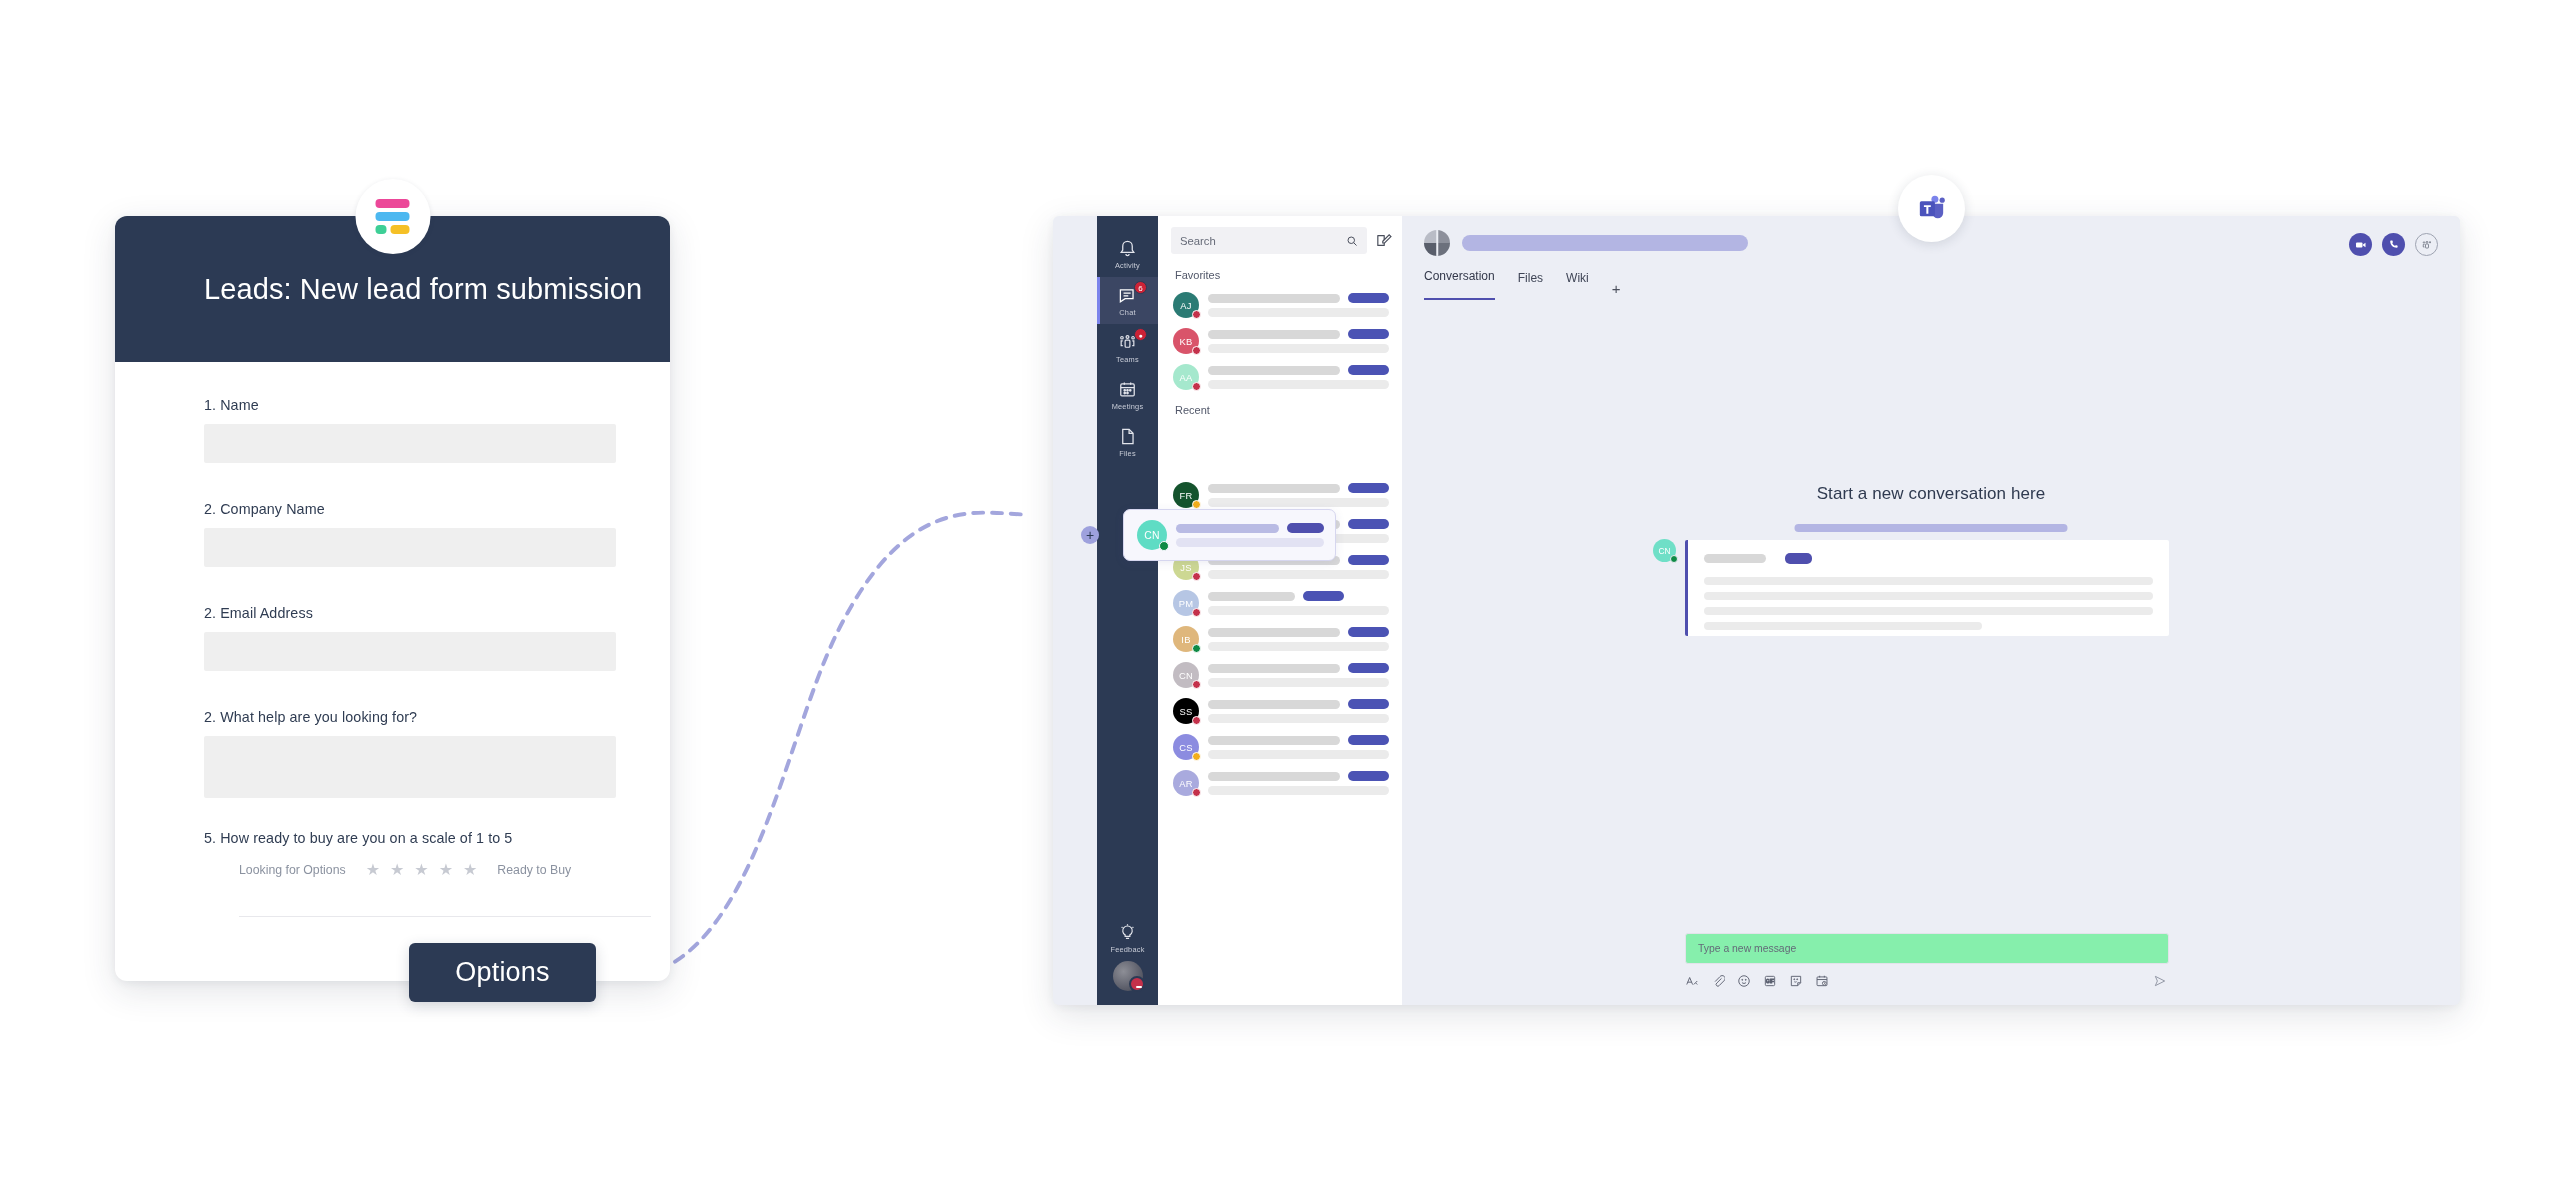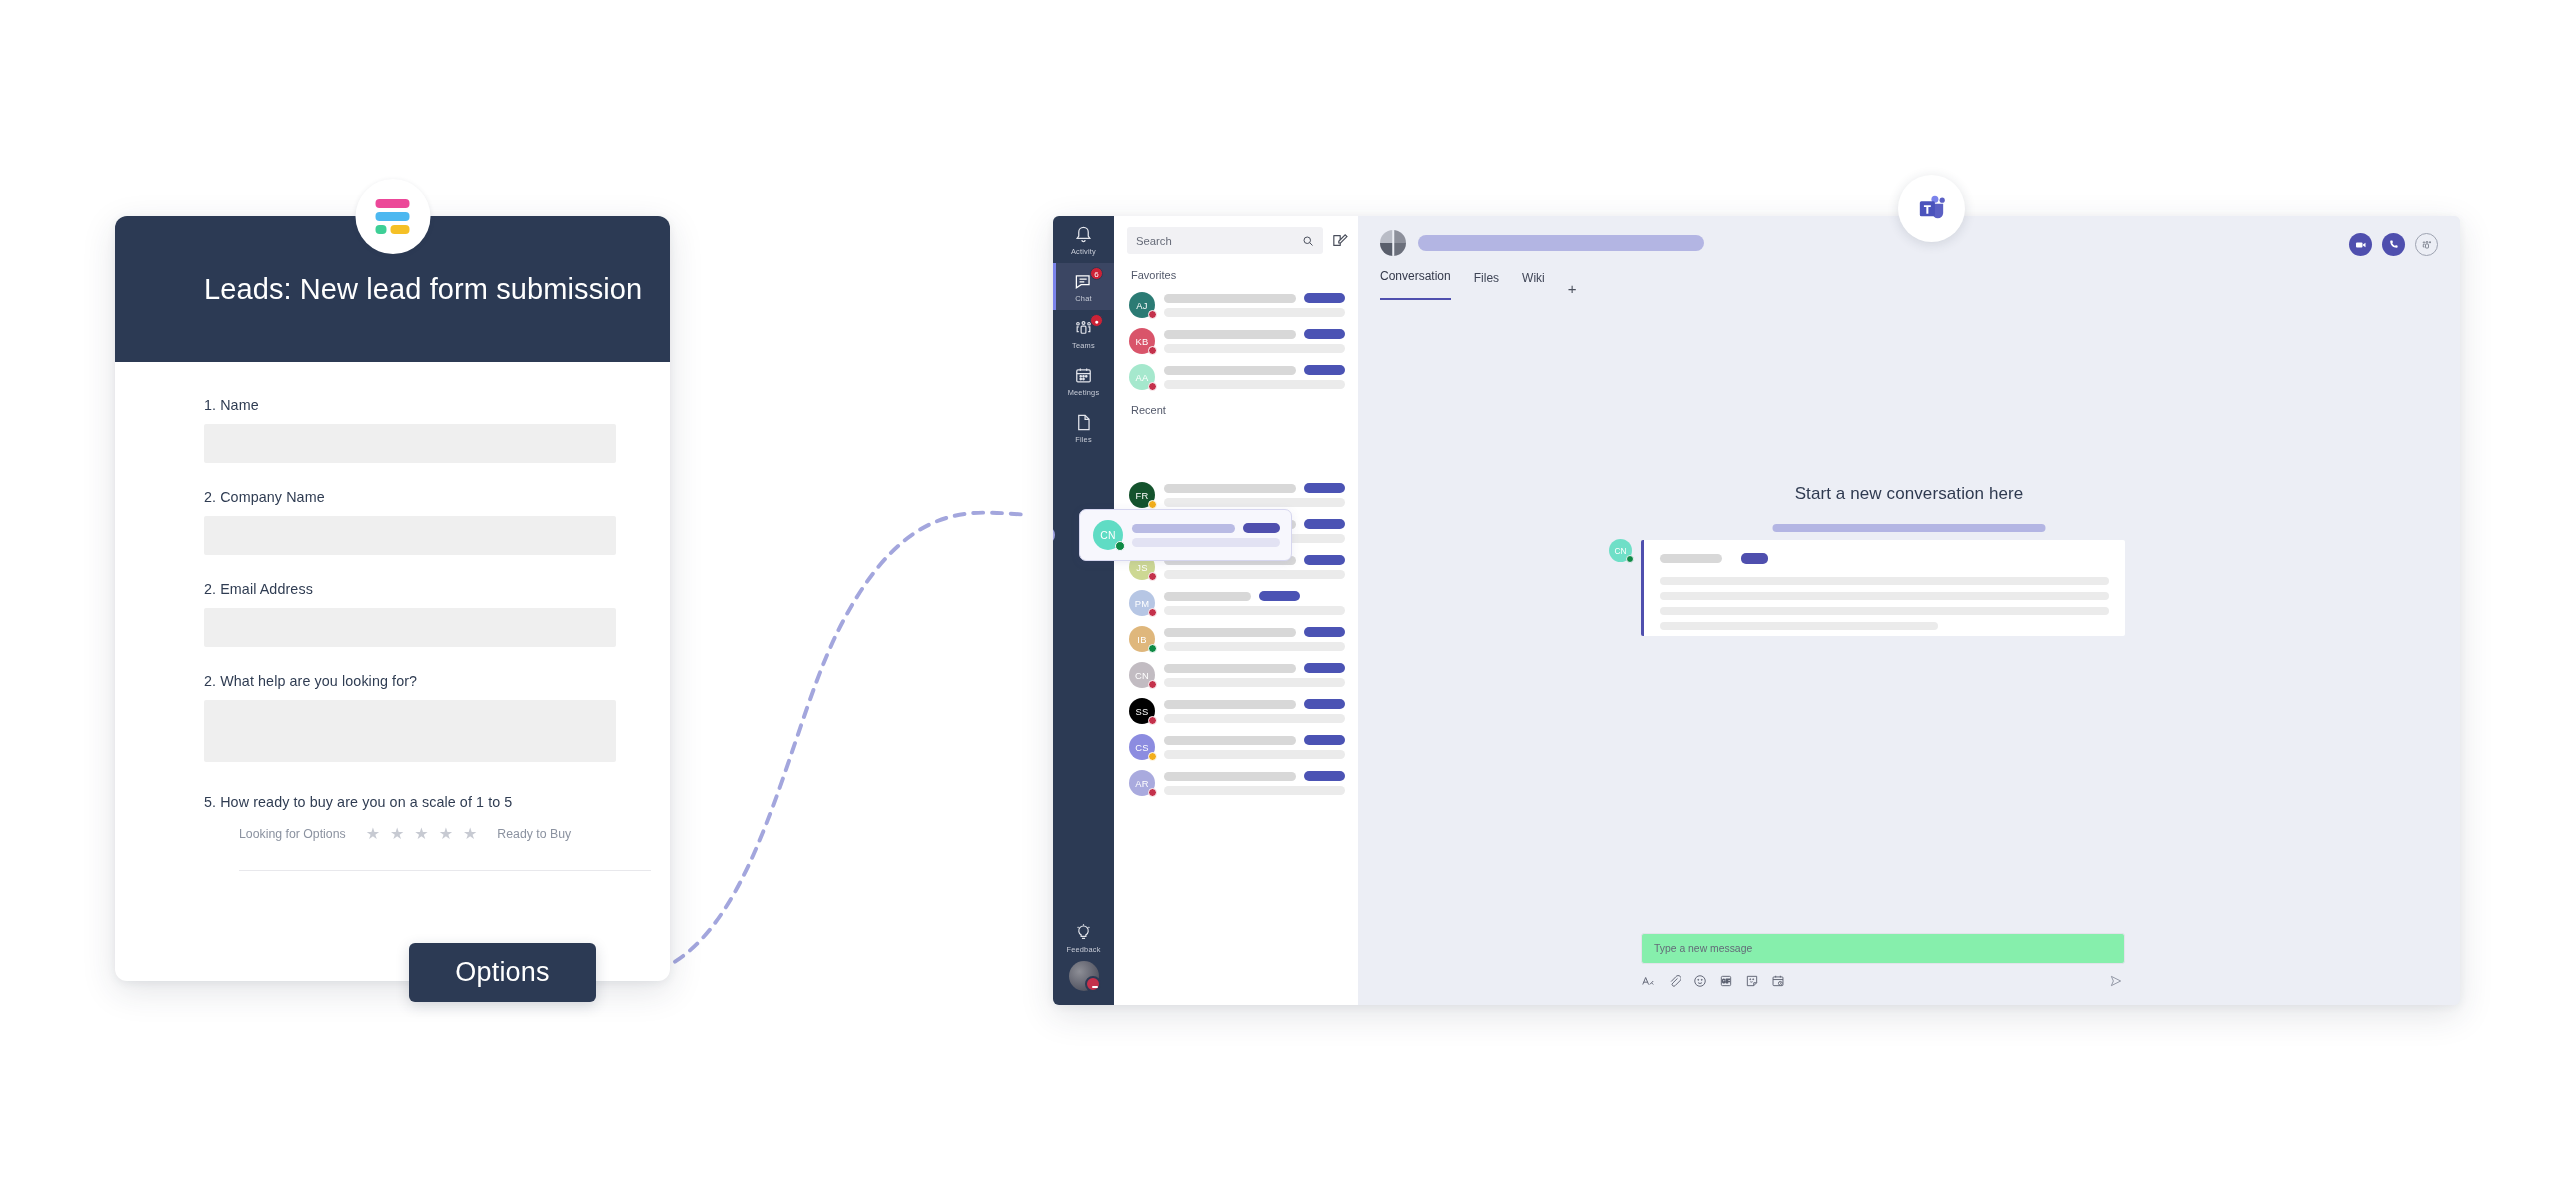--- a/index.html
+++ b/index.html
@@ -40,21 +40,21 @@
     display: flex; flex-direction: column; align-items: center; justify-content: center;
     gap: 4px;
   }
   .logo-bar { height: 9px; border-radius: 4px; }
   .logo-row { display: flex; gap: 4px; }
   .form-body { padding: 35px 89px 0 89px; }
   .q-label { font-size: 14.3px; color: #2f3c52; margin-bottom: 11px; letter-spacing: 0.1px; }
   .q-input { background: #efefef; border-radius: 2px; width: 412px; }
   .q-input.short { height: 39px; }
   .q-input.area { height: 62px; }
-  .q-block { margin-bottom: 26px; }
+  .q-block { margin-bottom: 38px; }
   .q-block.tall { margin-bottom: 28px; }
 
   .rating-row { display: flex; align-items: center; gap: 20px; padding-left: 35px; margin-top: 4px; }
   .rating-hint { font-size: 12.3px; color: #8b92a0; }
   .stars { display: flex; gap: 10px; }
   .star { color: #c7cad2; font-size: 16px; line-height: 1; }
   .divider { margin: 28px 0 0 35px; width: 412px; height: 1px; background: #e8e8ec; }
 
   .submit-btn {
     position: absolute; left: 409px; top: 943px;
@@ -73,21 +73,21 @@
     width: 1407px; height: 789px;
     background: #eceef5;
     border-radius: 6px;
     box-shadow: 0 10px 34px rgba(38,50,72,.13), 0 2px 8px rgba(38,50,72,.06);
     display: flex; overflow: hidden;
   }
   
   .rail {
     width: 61px; background: #2c3a54; flex: 0 0 61px;
     display: flex; flex-direction: column; align-items: center;
-    position: relative;
+    padding-top: 14px; position: relative; margin-left: 44px;
   }
   .rail-item {
     width: 61px; padding: 9px 0 7px 0;
     display: flex; flex-direction: column; align-items: center; gap: 3px;
     position: relative; cursor: pointer;
   }
   .rail-item.active { background: #3b4663; }
   .rail-item.active::before {
     content: ""; position: absolute; left: 0; top: 0; bottom: 0; width: 3px; background: #7b83eb;
   }

